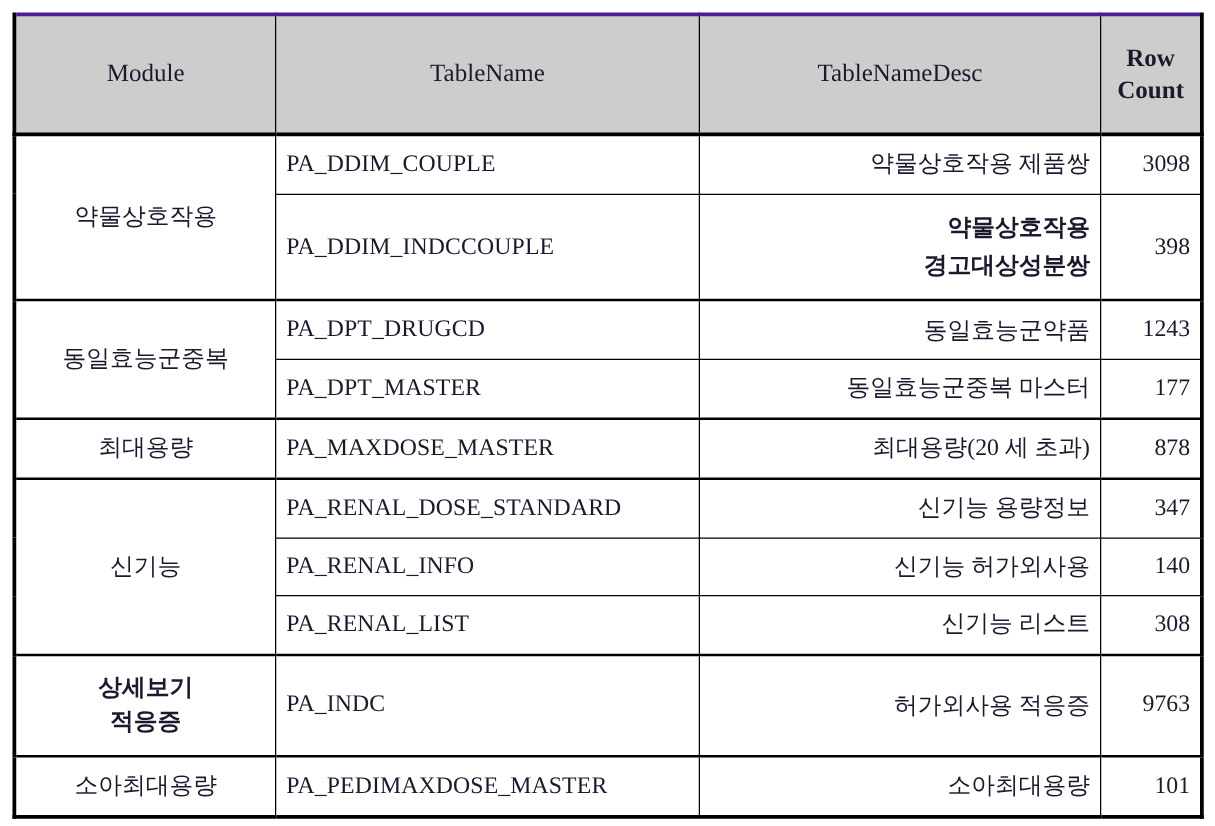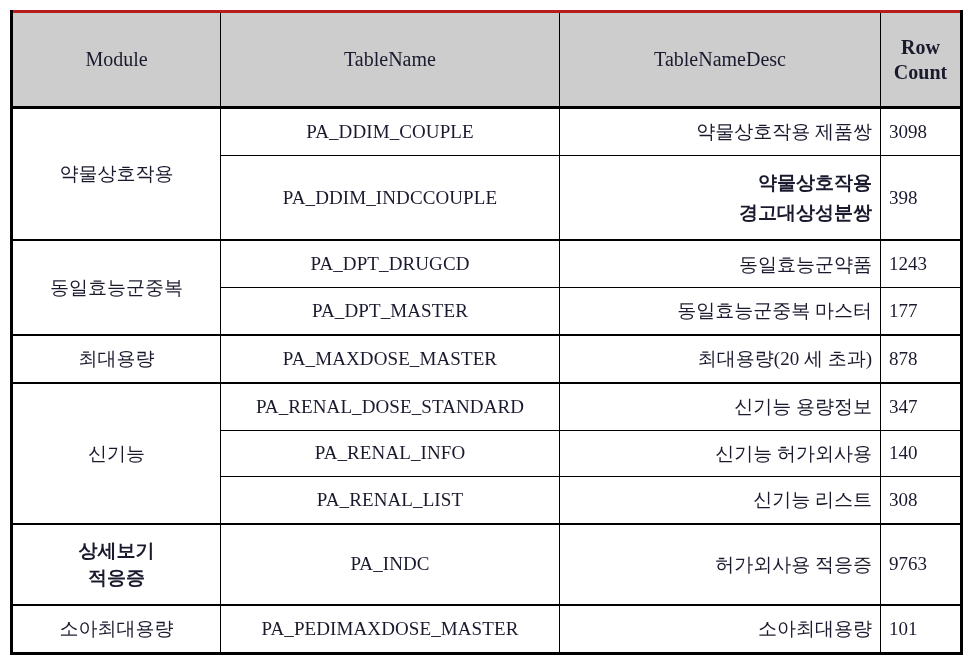--- a/index.html
+++ b/index.html
@@ -22,21 +22,21 @@
     width: 950px;
     height: 645px;
     box-sizing: border-box;
   }
 
   table.data-table {
     border-collapse: collapse;
     table-layout: fixed;
     width: 950px;
     height: 645px;
-    border: 3px solid #b91c1c;
+    border: 3px solid #4c1d95;
     box-sizing: border-box;
   }
 
   table.data-table col.col-module      { width: 209px; }
   table.data-table col.col-tablename   { width: 339px; }
   table.data-table col.col-desc        { width: 321px; }
   table.data-table col.col-rowcount    { width: 81px; }
 
   thead th {
     background: #cdcdcd;
@@ -62,30 +62,30 @@
     box-sizing: border-box;
     background: #ffffff;
   }
 
   tbody td.cell-module {
     text-align: center;
     border-left: 3px solid #000000;
     line-height: 1.45;
   }
   tbody td.cell-tablename {
-    text-align: center;
+    text-align: left;
     letter-spacing: 0.1px;
     font-family: Liberation Serif, serif;
   }
   tbody td.cell-desc {
     text-align: right;
     line-height: 1.55;
   }
   tbody td.cell-rowcount {
-    text-align: left;
+    text-align: right;
     border-right: 3px solid #000000;
   }
 
   tbody tr.last-row td { border-bottom: 3px solid #000000; }
 
   
   tbody tr.group-start td { border-top: 2px solid #000000; }
 
   .desc-line { display: block; white-space: pre; font-weight: bold; }
 </style>

